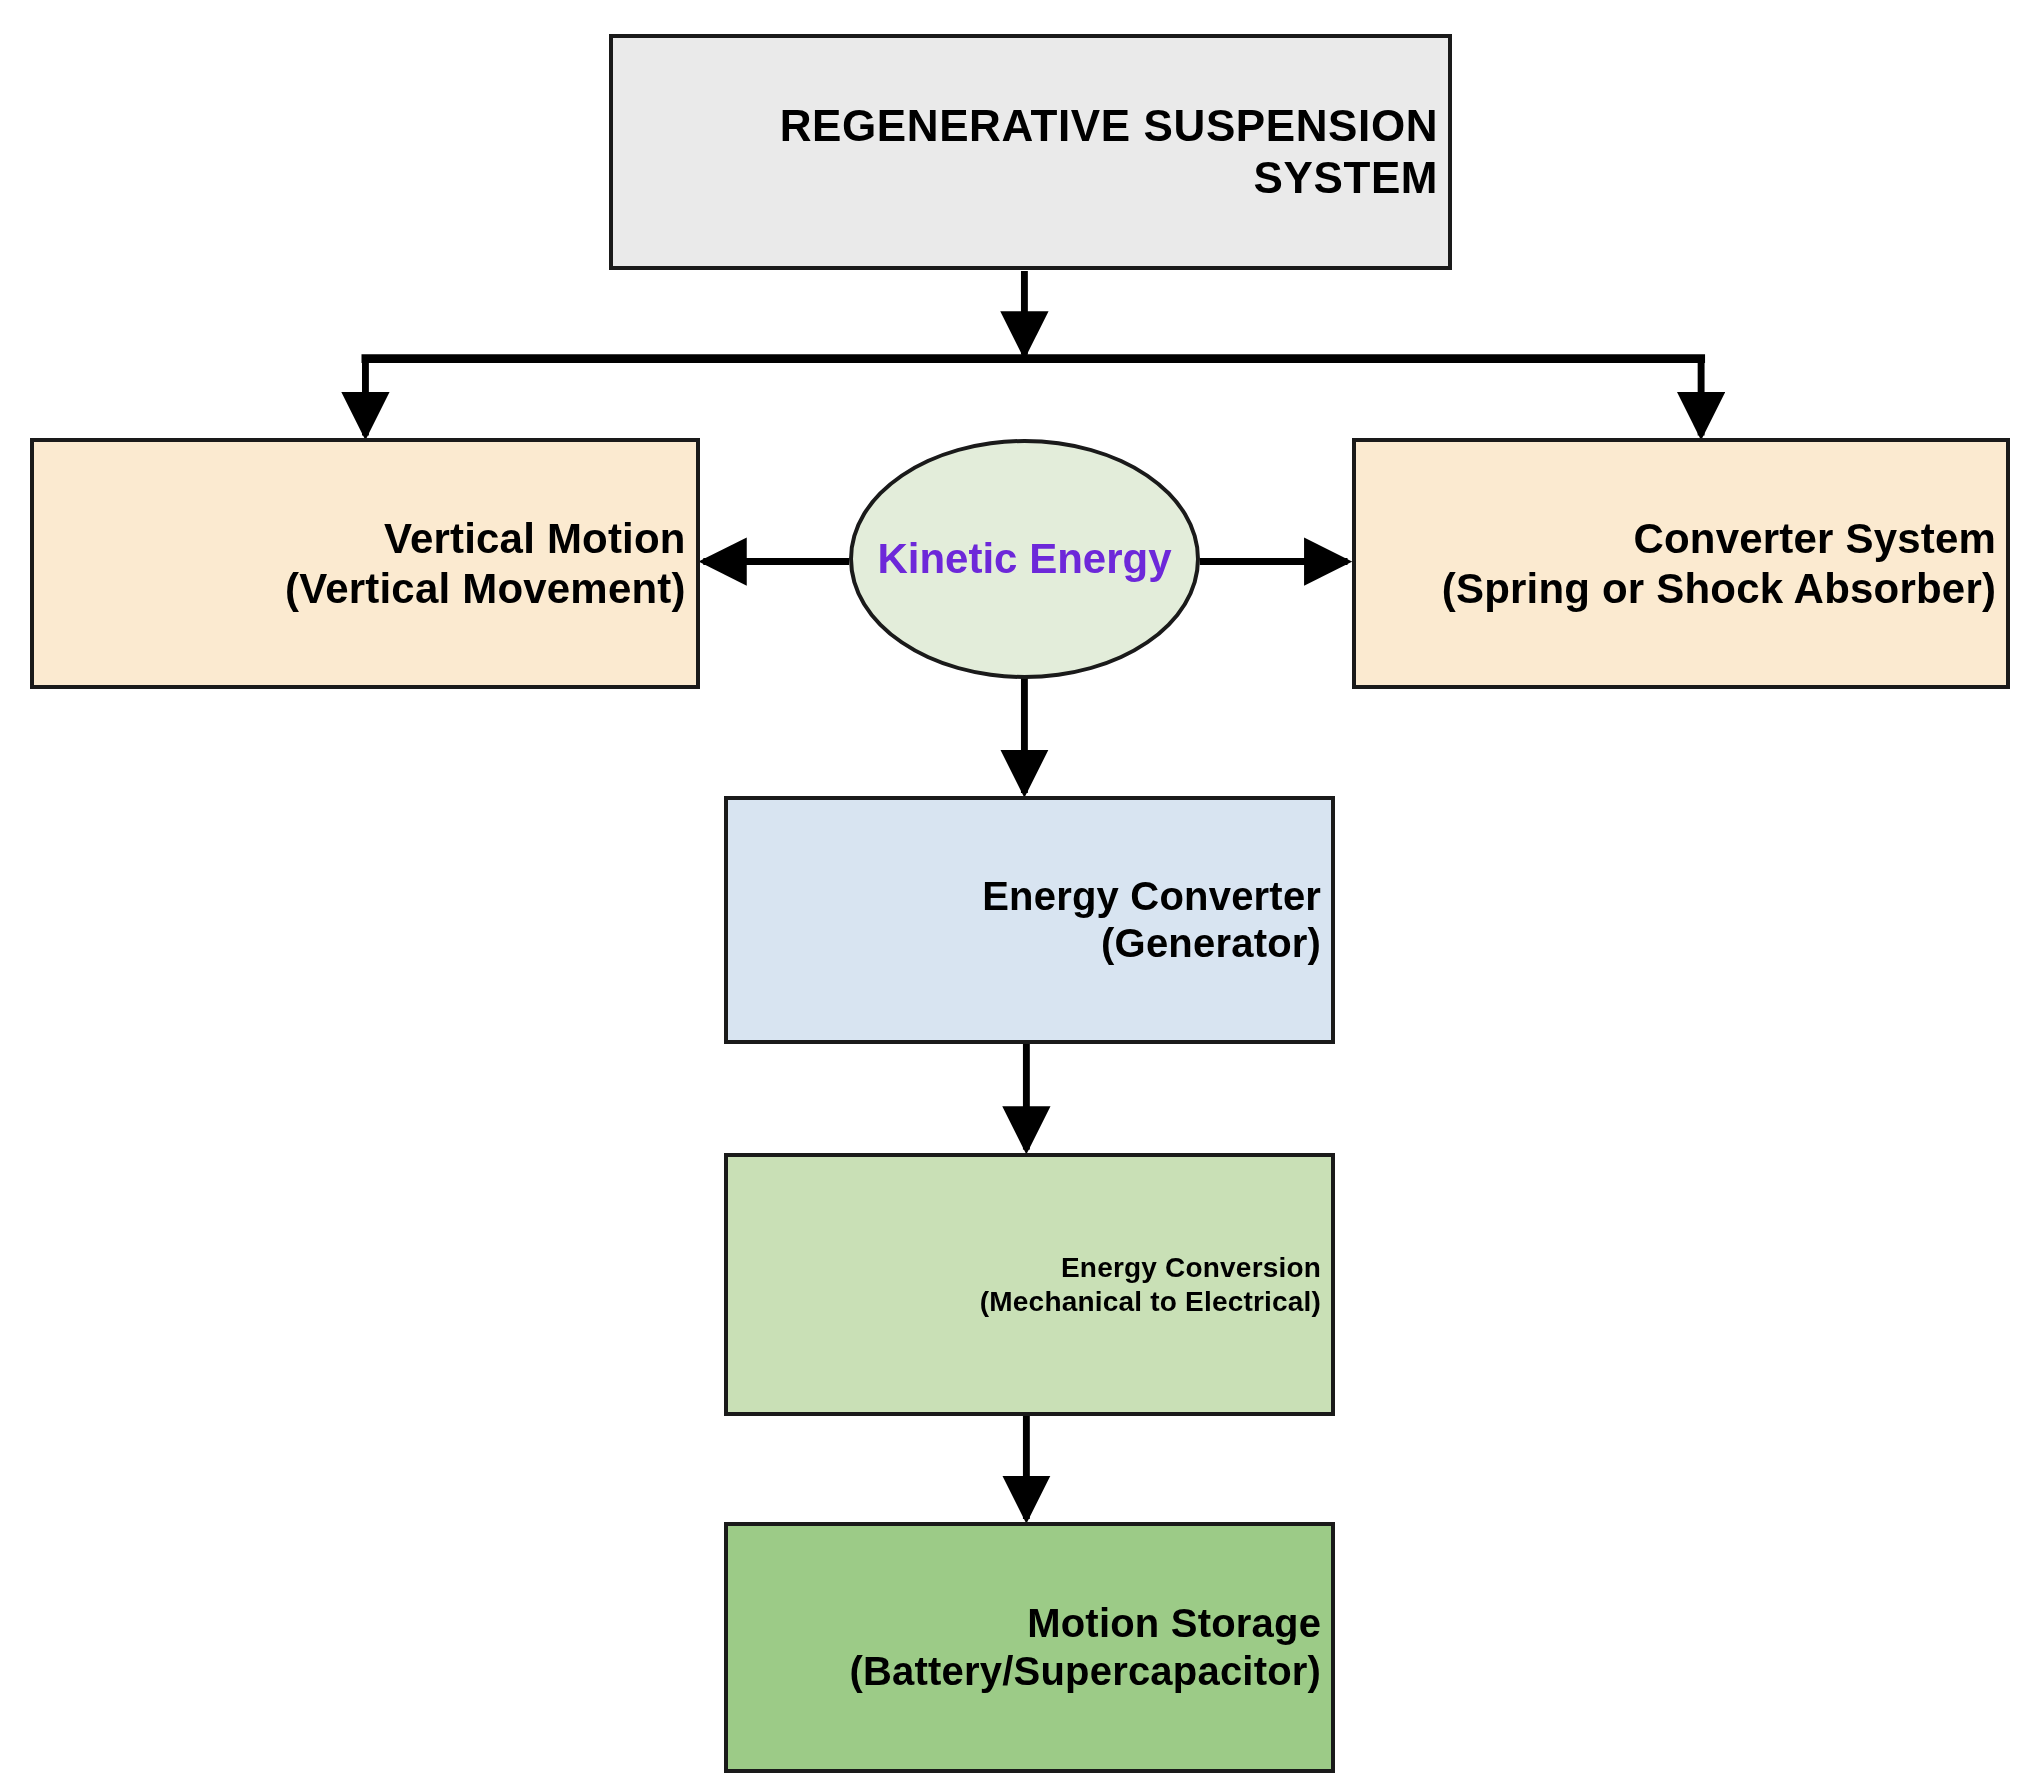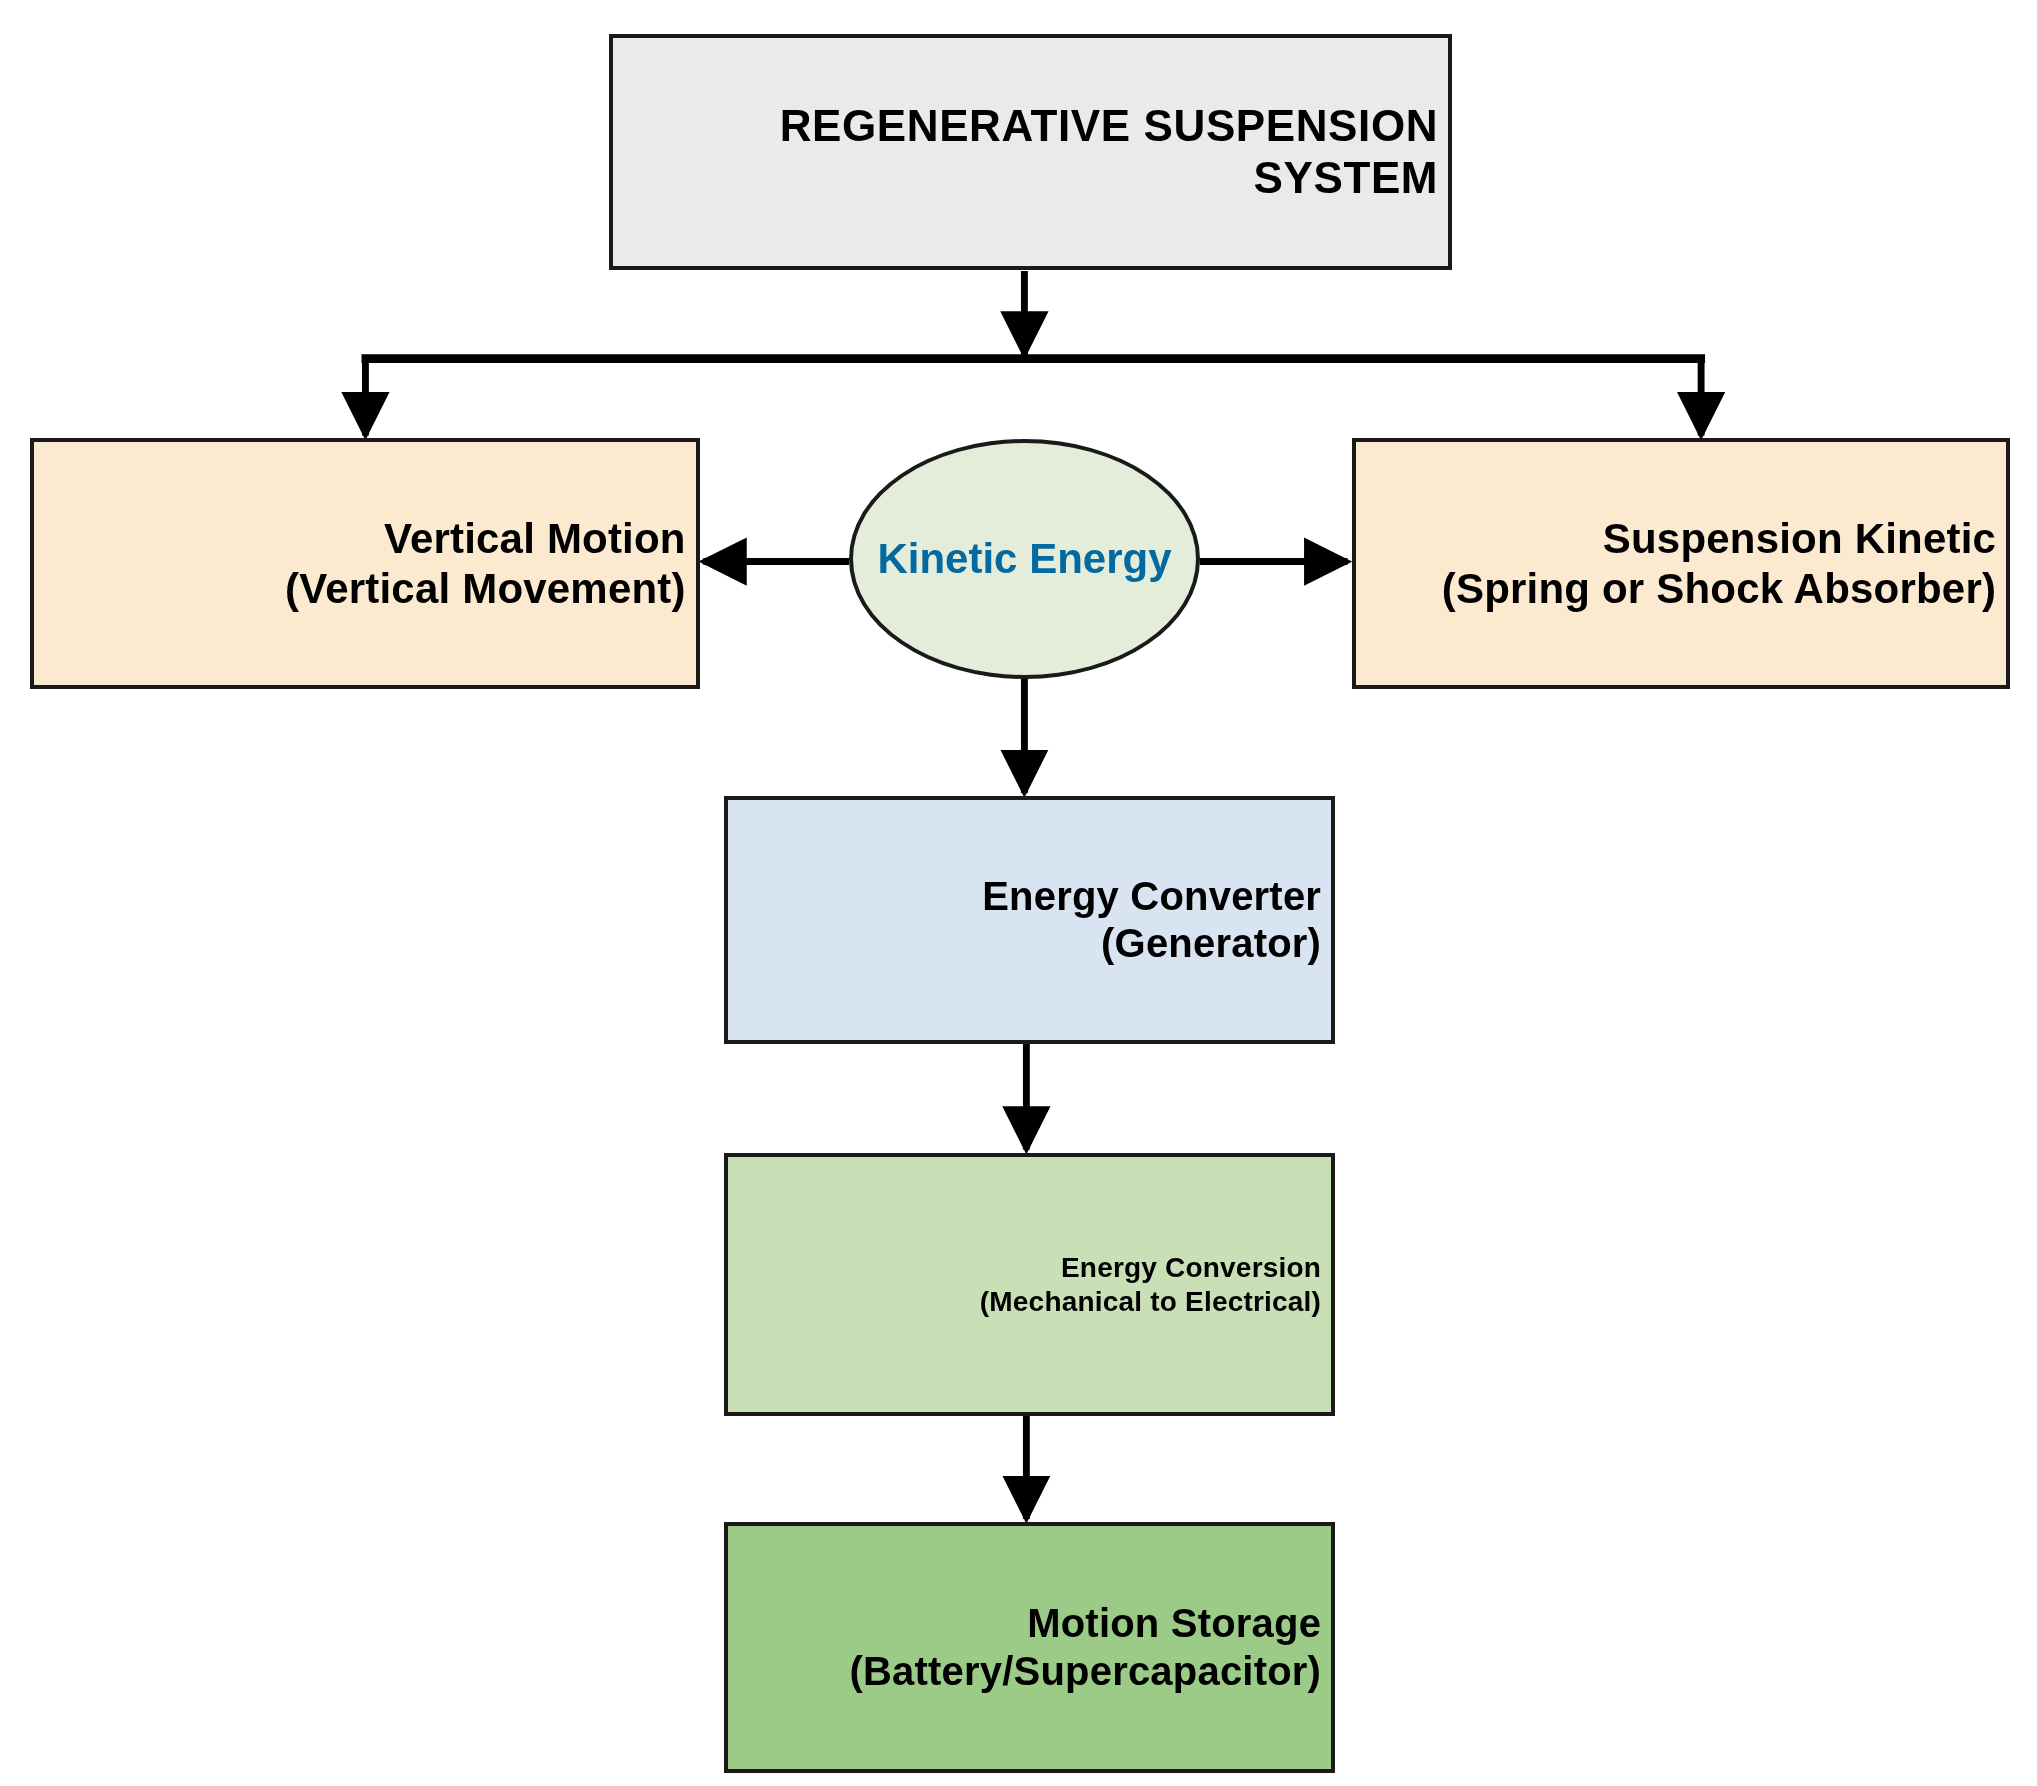--- a/index.html
+++ b/index.html
@@ -89,21 +89,21 @@
     left: 849px; top: 439px;
     width: 351px; height: 240px;
     border-radius: 50%;
     box-sizing: border-box;
     border: 4.9px solid #1a1a1a;
     background: #e3edda;
     display: flex;
     align-items: center;
     justify-content: center;
     text-align: center;
-    color: #0369a1;
+    color: #6d28d9;
     font-weight: bold;
     font-size: 42px;
     line-height: 1.18;
     z-index: 3;
   }
 </style>
 </head>
 <body>
 
 <div id="canvas">
@@ -171,21 +171,21 @@
 
   <div id="node-kinetic-energy">
     <span class="lines">
       <span class="l1">Kinetic</span>
       <span class="l2">Energy</span>
     </span>
   </div>
 
   <div class="node" id="node-suspension-system">
     <span class="lines">
-      <span class="l1">Suspension Kinetic</span>
+      <span class="l1">Converter System</span>
       <span class="l2">(Spring or Shock Absorber)</span>
     </span>
   </div>
 
   <div class="node" id="node-energy-converter">
     <span class="lines">
       <span class="l1">Energy Converter</span>
       <span class="l2">(Generator)</span>
     </span>
   </div>

